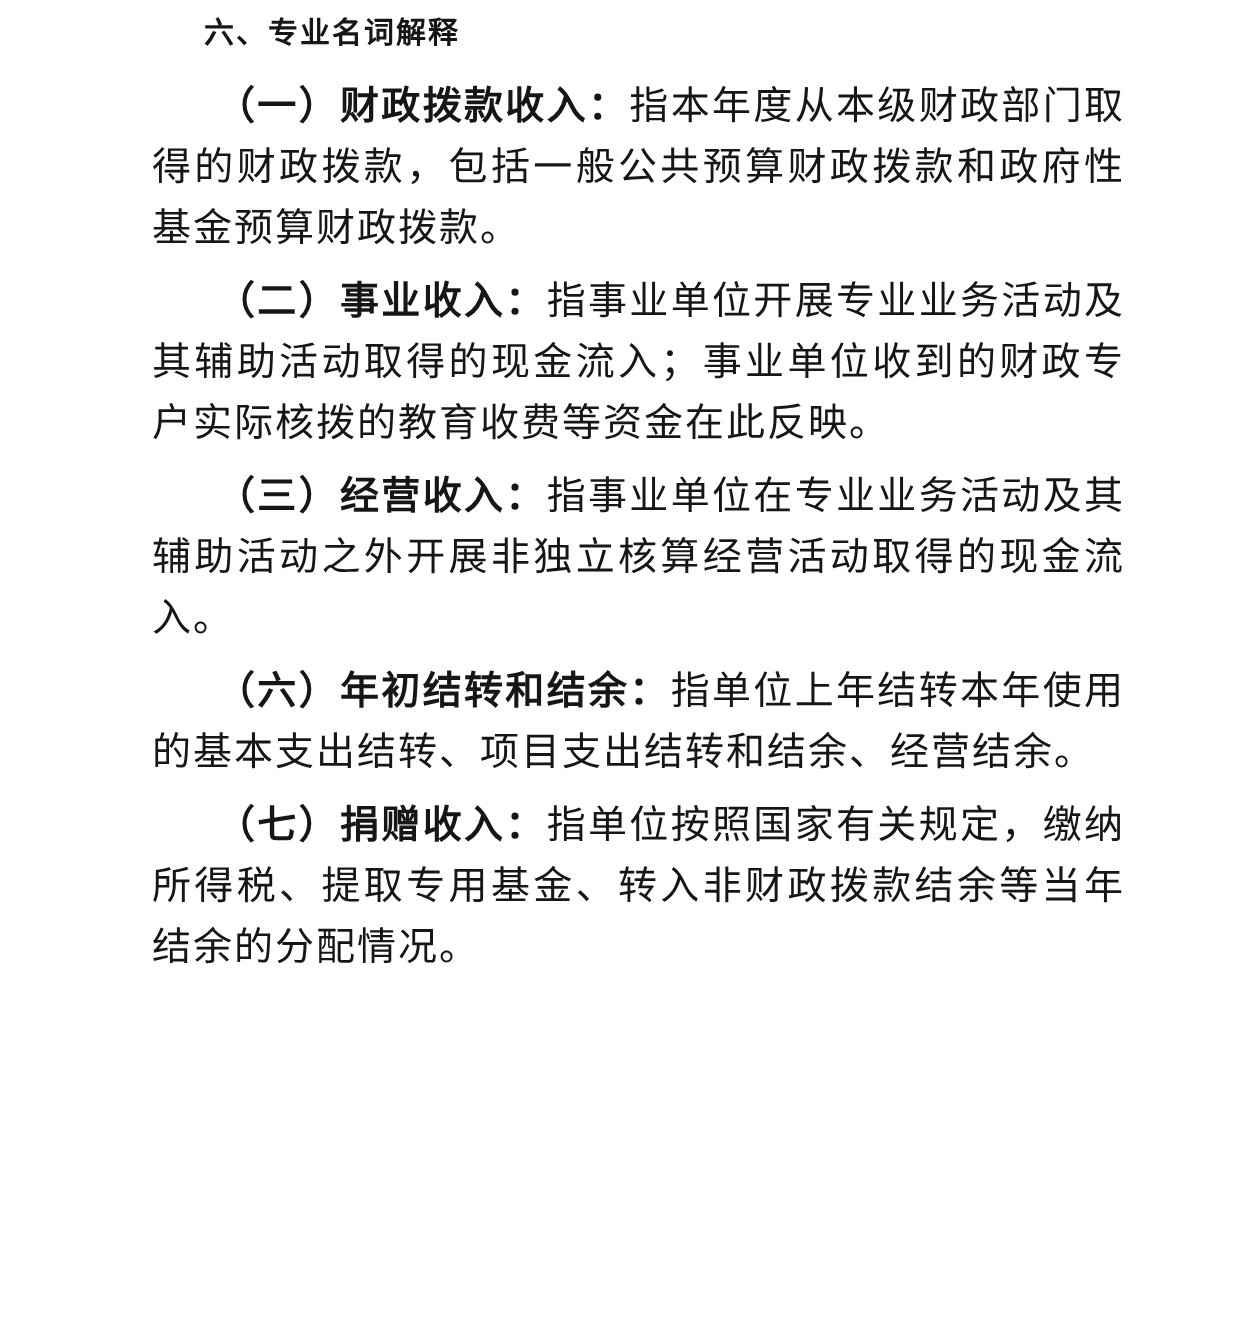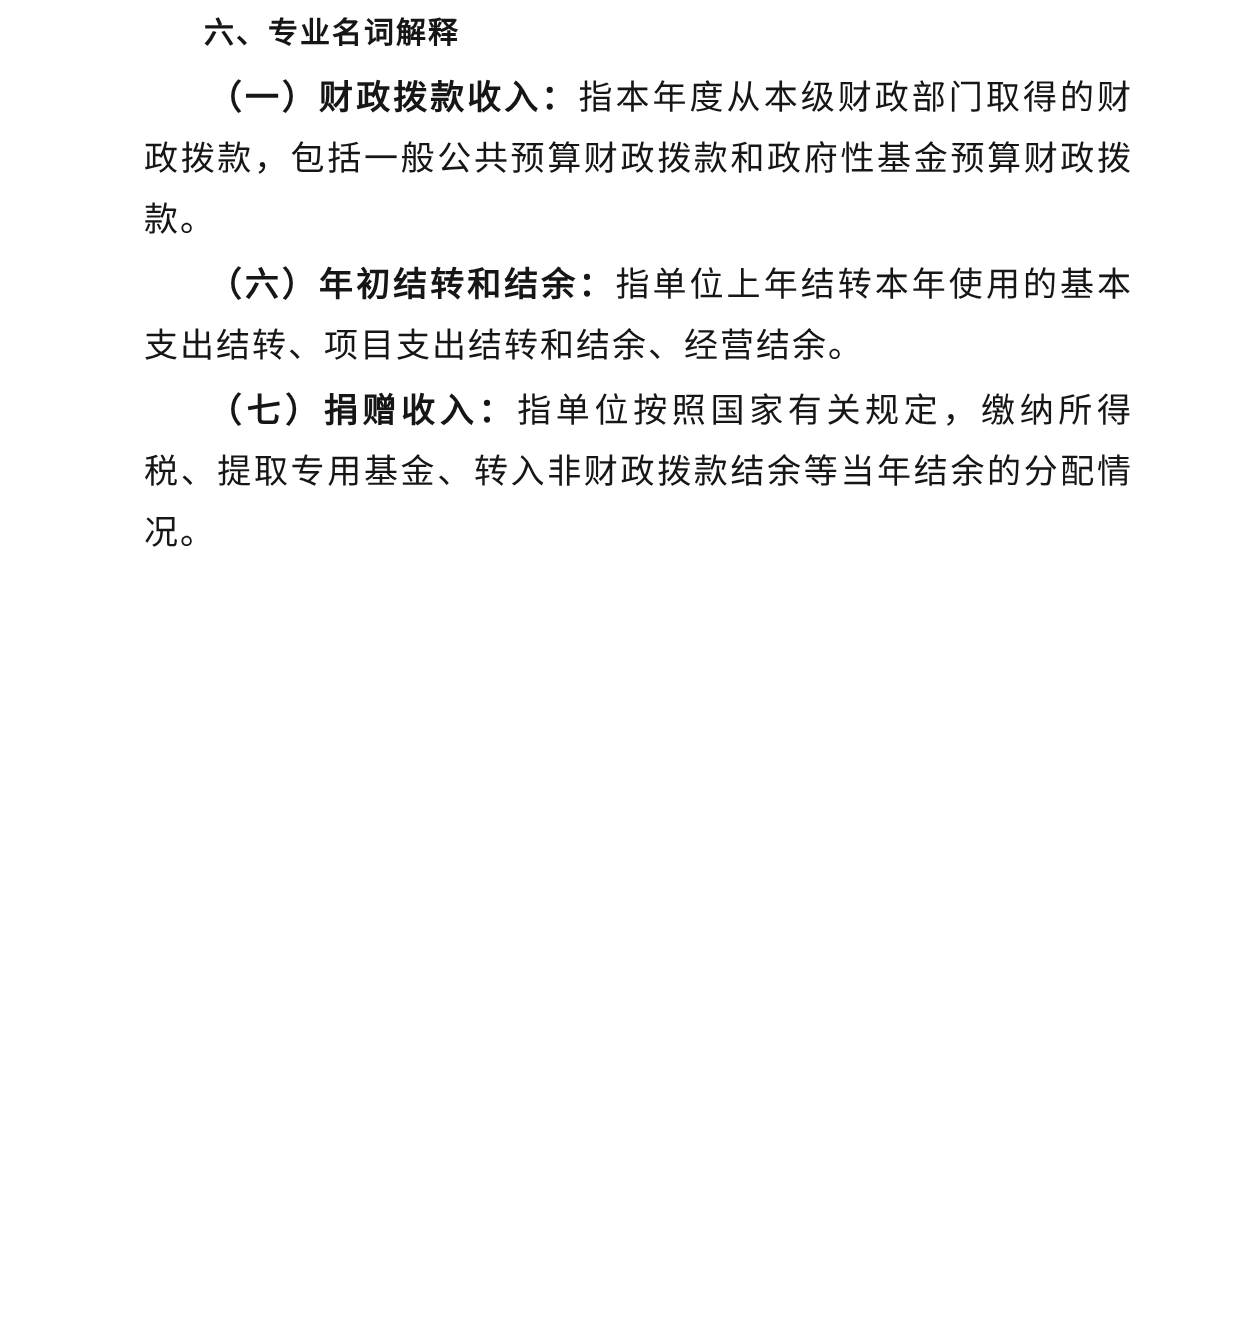--- a/index.html
+++ b/index.html
@@ -24,42 +24,44 @@
     margin: 0;
     font-family: "Liberation Sans", "DejaVu Sans", sans-serif;
     font-weight: bold;
     font-size: 30px;
     line-height: 61px;
     letter-spacing: 2px;
     text-indent: 64px;
     white-space: nowrap;
   }
   p.para {
-    margin: 4px;
-    font-size: 34px;
+    margin: 12px;
+    font-size: 39px;
     line-height: 61px;
     letter-spacing: 2px;
     text-indent: 64px;
     text-align: justify;
     text-justify: inter-character;
   }
   .term {
     font-weight: bold;
   }
 </style>
 </head>
 <body>
 
 <div class="page">
 
   <h1 class="doc-title">六、专业名词解释</h1>
 
   <p class="para"><span class="term">（一）财政拨款收入：</span><span>指本年度从本级财政部门取得的财政拨款，包括一般公共预算财政拨款和政府性基金预算财政拨款。</span></p>
 
+  <p class="para"><span class="term">（二）事业收入：</span><span>指事业单位开展专业业务活动及其辅助活动取得的现金流入；事业单位收到的财政专户实际核拨的教育收费等资金在此反映。</span></p>
 
+  <p class="para"><span class="term">（三）经营收入：</span><span>指事业单位在专业业务活动及其辅助活动之外开展非独立核算经营活动取得的现金流入。</span></p>
 
 
 
   <p class="para"><span class="term">（六）年初结转和结余：</span><span>指单位上年结转本年使用的基本支出结转、项目支出结转和结余、经营结余。</span></p>
 
   <p class="para"><span class="term">（七）捐赠收入：</span><span>指单位按照国家有关规定，缴纳所得税、提取专用基金、转入非财政拨款结余等当年结余的分配情况。</span></p>
 
 </div>
 
 </body></html>

